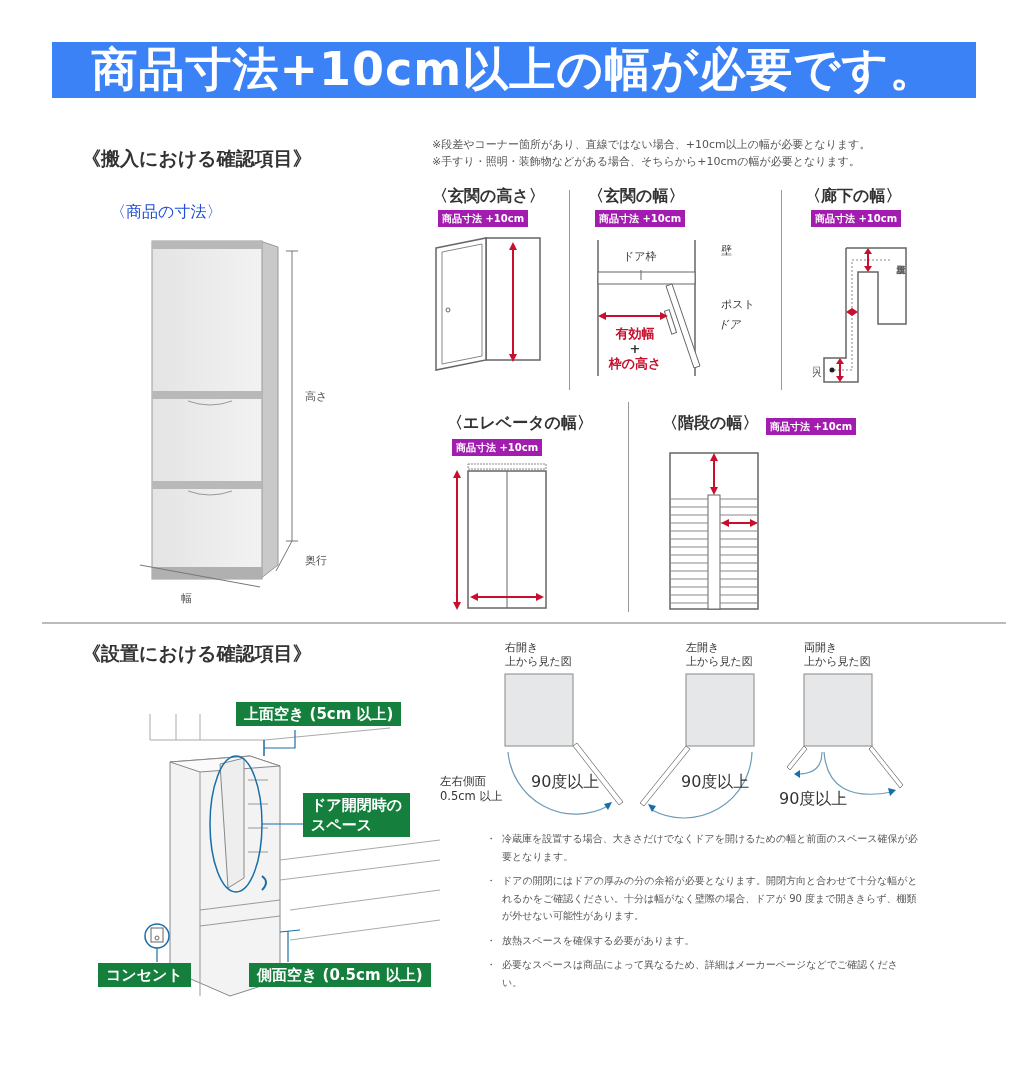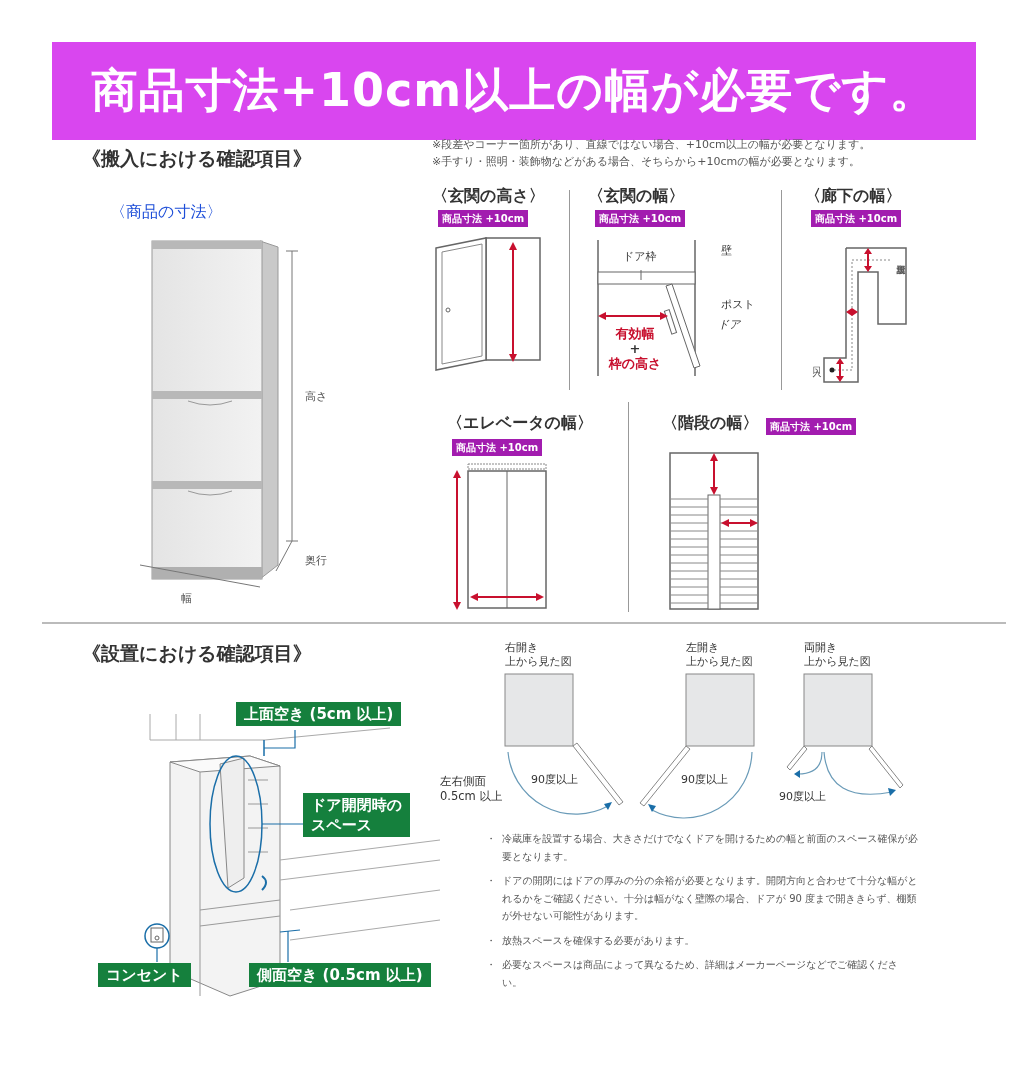--- a/index.html
+++ b/index.html
@@ -3,22 +3,22 @@
 <meta charset="utf-8">
 <style>
   * { box-sizing: border-box; margin: 0; padding: 0; }
   html, body { width: 1029px; height: 1080px; background: #ffffff; overflow: hidden; }
   body { position: relative; font-family: "DejaVu Sans", "Liberation Sans", sans-serif; color: #333; }
 
   .abs { position: absolute; }
 
   
   .header-bar {
-    left: 52px; top: 42px; width: 924px; height: 98px;
-    background: #d946ef;
+    left: 52px; top: 42px; width: 924px; height: 56px;
+    background: #3b82f6;
     display: flex; align-items: center; justify-content: center;
   }
   .header-title {
     color: #fff; font-weight: bold; font-size: 46px; letter-spacing: 1px;
     font-family: "DejaVu Sans", sans-serif;
   }
 
   .section-heading { font-size: 19px; font-weight: bold; color: #333; white-space: nowrap; }
   .sub-heading { font-size: 16px; color: #1d4ed8; white-space: nowrap; }
   .note { font-size: 11px; color: #555; line-height: 17px; white-space: nowrap; }
@@ -34,21 +34,21 @@
 
   .small-label { font-size: 11px; color: #555; white-space: nowrap; }
   .red-label { color: #c8102e; font-weight: bold; font-size: 13px; text-align: center; line-height: 15px; }
 
   .blue-label {
     background: #15803d; color: #fff; font-weight: bold; font-size: 15px;
     padding: 2px 8px; white-space: nowrap; line-height: 20px;
   }
 
   .door-caption { font-size: 11px; color: #333; line-height: 14px; white-space: nowrap; }
-  .deg-label { font-size: 11px; color: #333; white-space: nowrap; }
+  .deg-label { font-size: 16px; color: #333; white-space: nowrap; }
 
   .bullet-list { left: 488px; top: 830px; width: 430px; list-style: none; }
   .bullet-list li {
     font-size: 10px; color: #555; line-height: 17.5px; margin-bottom: 7px;
     padding-left: 14px; position: relative;
   }
   .bullet-list li::before { content: "・"; position: absolute; left: -2px; top: 0; }
 
   svg { position: absolute; overflow: visible; }
 </style>

